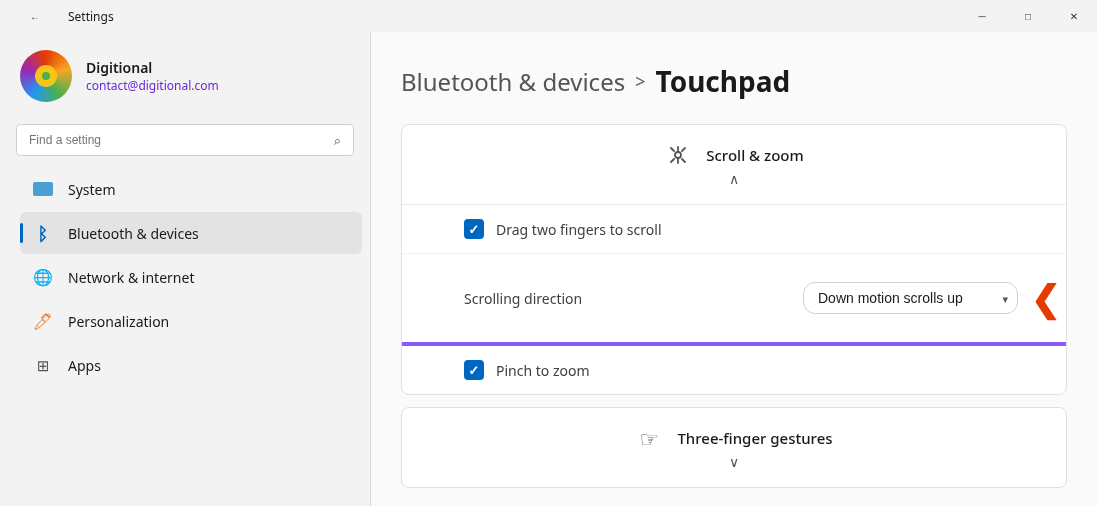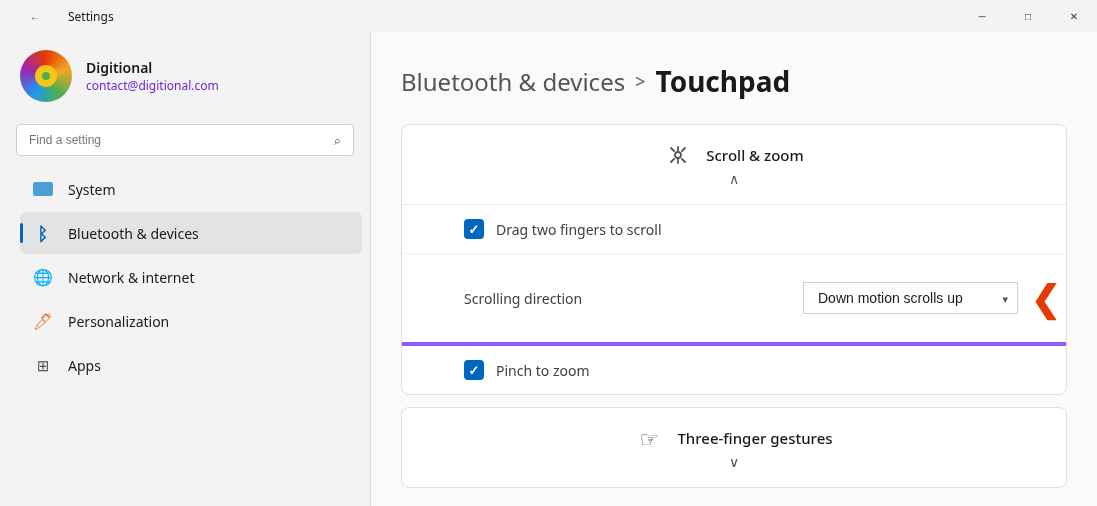--- a/index.html
+++ b/index.html
@@ -324,21 +324,21 @@
 
     
     .dropdown {
       display: flex;
       align-items: center;
       gap: 0;
       position: relative;
     }
     .dropdown-select {
       border: 1px solid #d0d0d0;
-      border-radius: 0;
+      border-radius: 12px;
       padding: 7px 36px 7px 14px;
       font-size: 14px;
       color: #1a1a1a;
       background: white;
       cursor: pointer;
       appearance: none;
       min-width: 200px;
       outline: none;
     }
     .dropdown-arrow {

